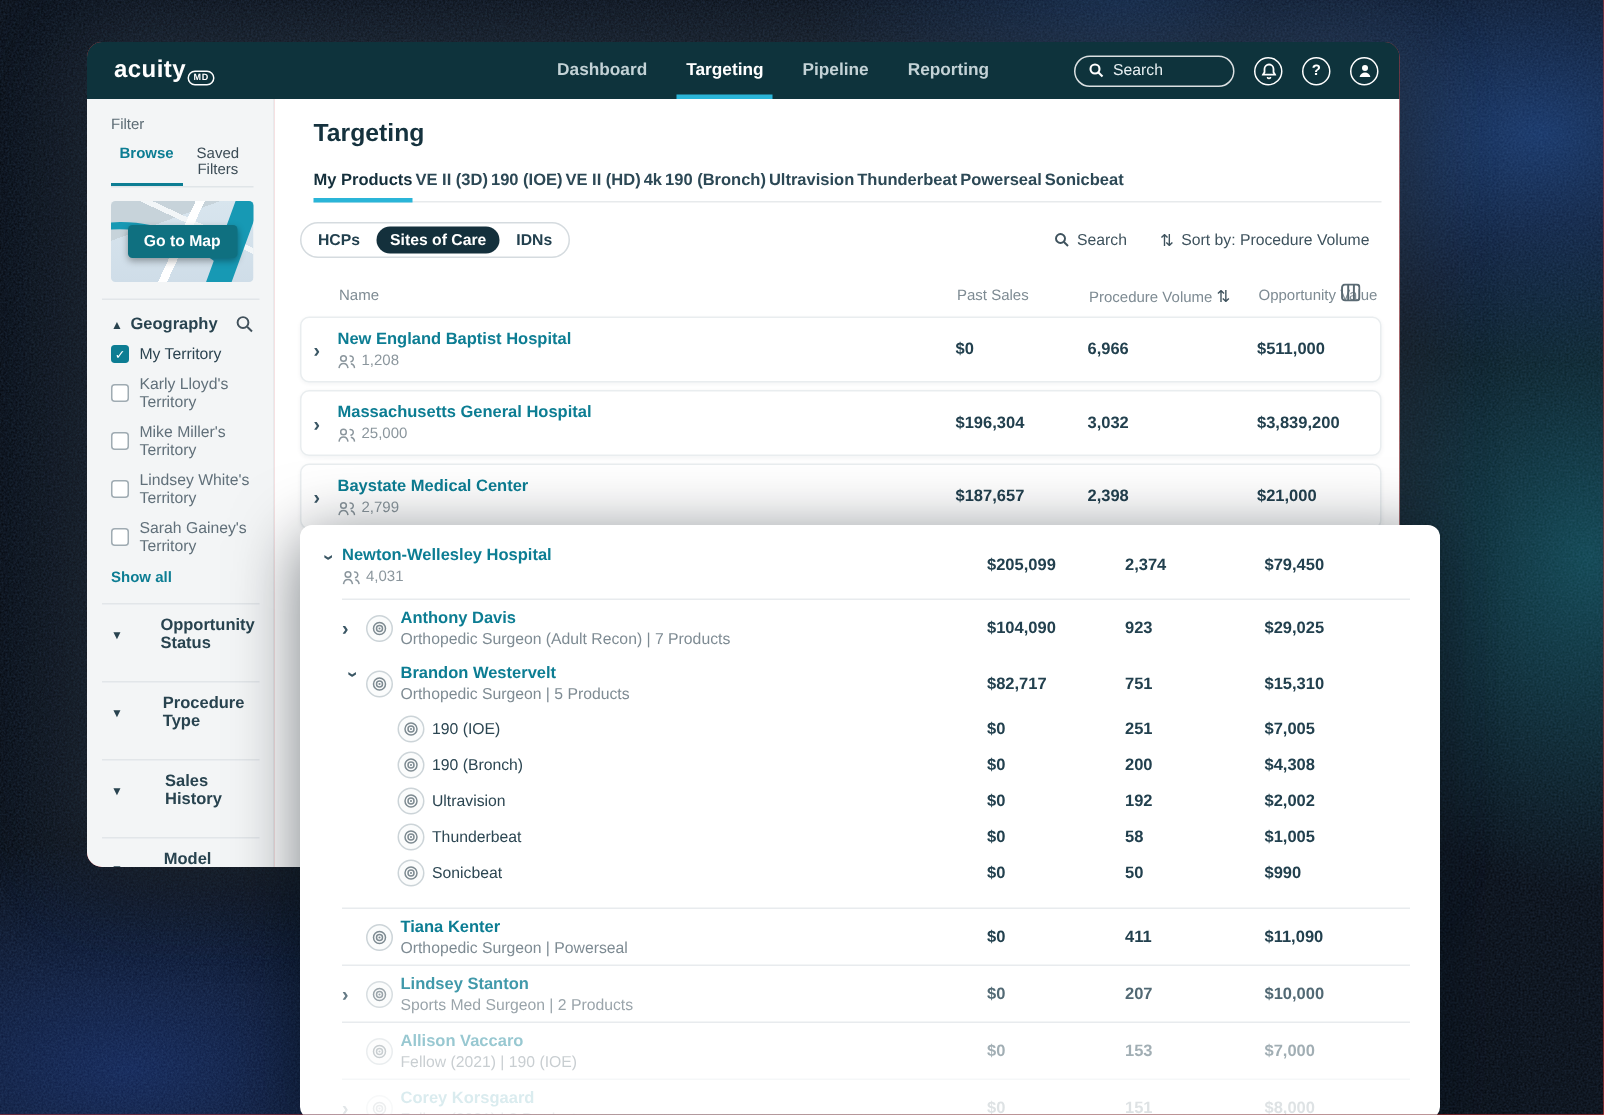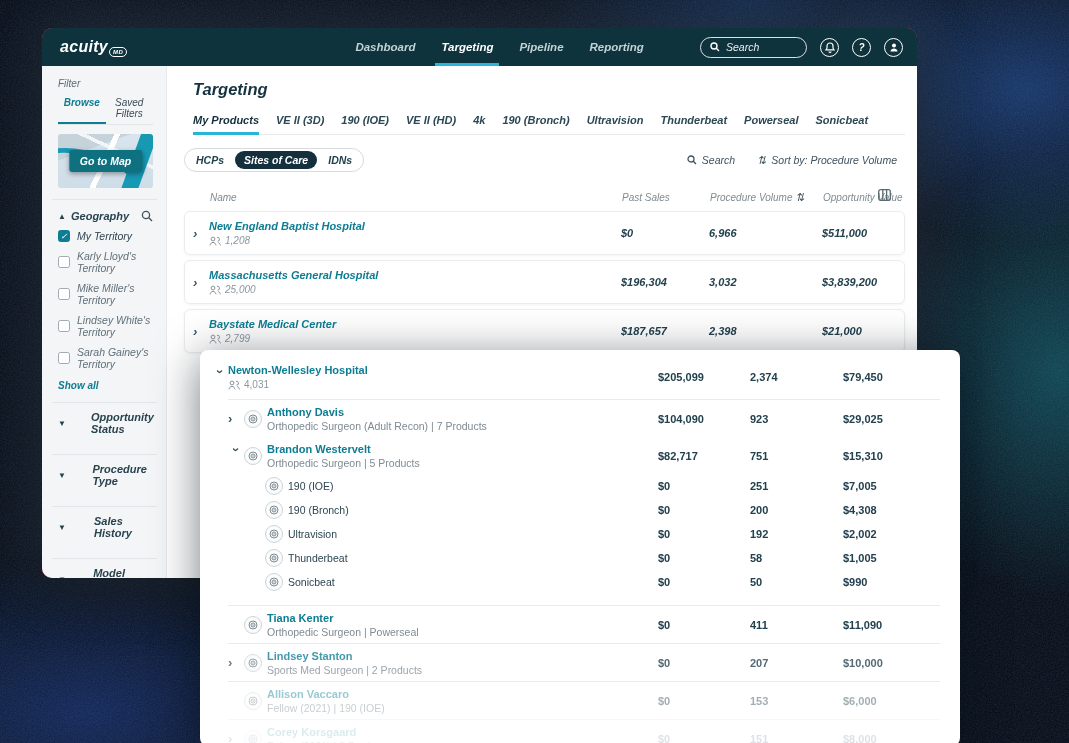--- a/index.html
+++ b/index.html
@@ -12,24 +12,23 @@
       radial-gradient(ellipse 420px 220px at 8% 96%, rgba(28,60,150,.5), transparent 70%),
       radial-gradient(ellipse 340px 170px at 42% 102%, rgba(12,95,115,.45), transparent 70%),
       radial-gradient(ellipse 300px 160px at 70% 0%, rgba(25,70,140,.35), transparent 70%),
       #05070c;
     position:relative;
   }
   .noise { position:absolute; inset:0; width:100%; height:100%; opacity:.28; pointer-events:none; }
 
   
   .window {
-    position:absolute; left:42px; top:28px; width:875px; height:550px;
+    position:absolute; left:58px; top:28px; width:875px; height:550px;
     border-radius:10px; overflow:hidden; background:#ef4444;
     box-shadow:0 0 60px 8px rgba(140,170,210,.18), 0 18px 50px rgba(0,0,0,.55);
-    font-style:italic;
   }
 
   
   .navbar { height:38px; background:#0e333c; display:flex; align-items:stretch; padding:0 14px 0 18px; }
   .logo { display:flex; align-items:center; color:#fff; }
   .logo .word { font-size:16px; font-weight:bold; letter-spacing:.3px; }
   .logo .badge { font-size:6px; font-weight:bold; border:1px solid #fff; border-radius:7px; padding:1px 3px; margin-left:1px; margin-top:9px; letter-spacing:.5px; }
   .nav-menu { display:flex; align-items:stretch; gap:26px; margin-left:228px; }
   .nav-item { display:flex; align-items:center; font-size:11.5px; font-weight:bold; color:#c3d2d6; position:relative; cursor:pointer; }
   .nav-item.active { color:#fff; }
@@ -69,21 +68,21 @@
   .show-all { font-size:10px; font-weight:bold; color:#0c7d93; margin-top:10px; cursor:pointer; }
   .side-section { display:flex; align-items:center; padding:8px 0; cursor:pointer; }
   .side-section .lbl { font-size:11px; font-weight:bold; color:#28434f;margin-left:25px; }
   .adv { display:flex; align-items:center; gap:7px; padding:10px 0; cursor:pointer; }
   .adv .plus { color:#0c7d93; font-size:12px; font-weight:bold; }
   .adv .lbl { font-size:11px; font-weight:bold; color:#0c7d93; letter-spacing:.2px; }
 
   
   .content { flex:1; background:#fff; padding:14px 12px 0 17px; position:relative; }
   .page-title { font-size:16.5px; font-weight:bold; color:#15323e; margin-left:9px; }
-  .prod-tabs { display:flex; gap:17px; margin:15px 0 0 9px; border-bottom:1px solid #e7eaec; padding-right:8px; }
+  .prod-tabs { display:flex; gap:2px; margin:15px 0 0 9px; border-bottom:1px solid #e7eaec; padding-right:8px; }
   .prod-tab { font-size:11px; font-weight:bold; color:#2c4855; padding-bottom:8px; position:relative; white-space:nowrap; cursor:pointer; }
   .prod-tab.active { color:#142f3b; }
   .prod-tab.active::after { content:""; position:absolute; left:0; right:0; bottom:-1px; height:3px; background:#2ab5d8; }
   .controls { display:flex; align-items:center; margin:13px 0 0 0; }
   .seg-group { display:flex; align-items:center; border:1px solid #d5dbdf; border-radius:14px; padding:2px; gap:2px; }
   .seg { font-size:10.5px; font-weight:bold; color:#22404e; padding:3px 9px; border-radius:11px; cursor:pointer; white-space:nowrap; }
   .seg.active { background:#14303c; color:#fff; }
   .ctrl-right { margin-left:auto; display:flex; align-items:center; gap:22px; padding-right:8px; }
   .ctrl-item { display:flex; align-items:center; gap:5px; font-size:10.5px; color:#3e525d; cursor:pointer; white-space:nowrap; }
   .sort-glyph { font-size:11px; color:#3e525d; }
@@ -552,21 +551,21 @@
             <circle cx="5" cy="5" r="0.7" fill="#7d8a91"></circle>
           </svg>
         </span>
       <div>
         <div class="hcp-name">Allison Vaccaro</div>
         <div class="hcp-sub">Fellow (2021)   |   190 (IOE)</div>
       </div>
     </div>
     <div class="val">$0</div>
     <div class="val">153</div>
-    <div class="val">$6,000</div>
+    <div class="val">$7,000</div>
   </div>
   <div class="xdiv op45"></div>
 
   <div class="xrow hcp op15">
     <div class="name-cell">
       <span class="chev">›</span>
       <span class="tgt">
           <svg class="ic" width="10" height="10" viewBox="0 0 10 10">
             <circle cx="5" cy="5" r="4" fill="none" stroke="#7d8a91" stroke-width="1"></circle>
             <circle cx="5" cy="5" r="2" fill="none" stroke="#7d8a91" stroke-width="1"></circle>

